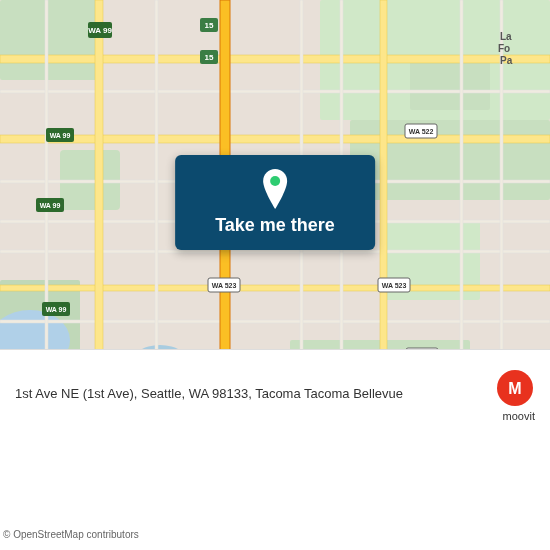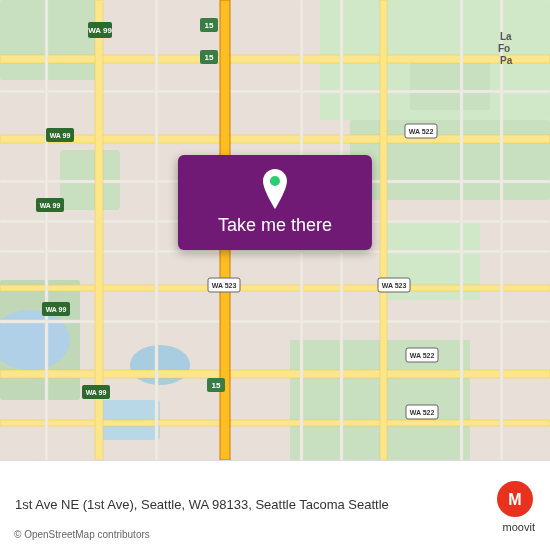--- a/index.html
+++ b/index.html
@@ -6,39 +6,39 @@
     body {
       width: 550px;
       height: 550px;
       overflow: hidden;
       font-family: Arial, sans-serif;
       position: relative;
     }
 
     #map-container {
       width: 550px;
-      height: 460px;
+      height: 349px;
       position: relative;
       overflow: hidden;
       background-color: #e8e0d8;
     }
 
     
     #cta-button {
       position: absolute;
       top: 155px;
       left: 50%;
       transform: translateX(-50%);
-      background: #701a75;
+      background: #0c4a6e;
       color: white;
       border: none;
       border-radius: 6px;
       padding: 14px 40px;
       font-size: 18px;
-      font-weight: normal;
+      font-weight: bold;
       cursor: pointer;
       display: flex;
       flex-direction: column;
       align-items: center;
       gap: 6px;
       z-index: 100;
       box-shadow: 0 3px 10px rgba(0,0,0,0.3);
       white-space: nowrap;
     }
 
@@ -83,21 +83,21 @@
 
     #moovit-logo .moovit-text {
       font-size: 11px;
       color: #333;
       font-weight: normal;
     }
 
     #copyright {
       position: absolute;
       bottom: 10px;
-      left: 14px;
+      left: 3px;
       font-size: 10px;
       color: #666;
     }
   </style>
 </head>
 <body>
 
 <div id="map-container">
 
   <svg width="550" height="460" style="position:absolute;top:0;left:0;">
@@ -194,21 +194,21 @@
   <button id="cta-button">
     <svg class="pin-icon" viewBox="0 0 32 40" xmlns="http://www.w3.org/2000/svg">
       <path d="M16 0C9.37 0 4 5.37 4 12c0 9 12 28 12 28S28 21 28 12C28 5.37 22.63 0 16 0z" fill="white"></path>
       <circle cx="16" cy="12" r="5" fill="#2ecc71"></circle>
     </svg>
     <span>Take me there</span>
   </button>
 </div>
 
 <div id="bottom-bar">
-  <div id="address-text">1st Ave NE (1st Ave), Seattle, WA 98133, Seattle Tacoma Seattle</div>
+  <div id="address-text">1st Ave NE (1st Ave), Seattle, WA 98133, Tacoma Tacoma Bellevue</div>
   <div id="moovit-logo">
     <svg class="moovit-icon" viewBox="0 0 40 40" xmlns="http://www.w3.org/2000/svg">
 
       <circle cx="20" cy="20" r="18" fill="#e8321e"></circle>
       <text x="20" y="26" font-size="16" fill="white" font-weight="bold" text-anchor="middle" font-family="Arial">M</text>
     </svg>
     <span class="moovit-text">moovit</span>
   </div>
 </div>
 

